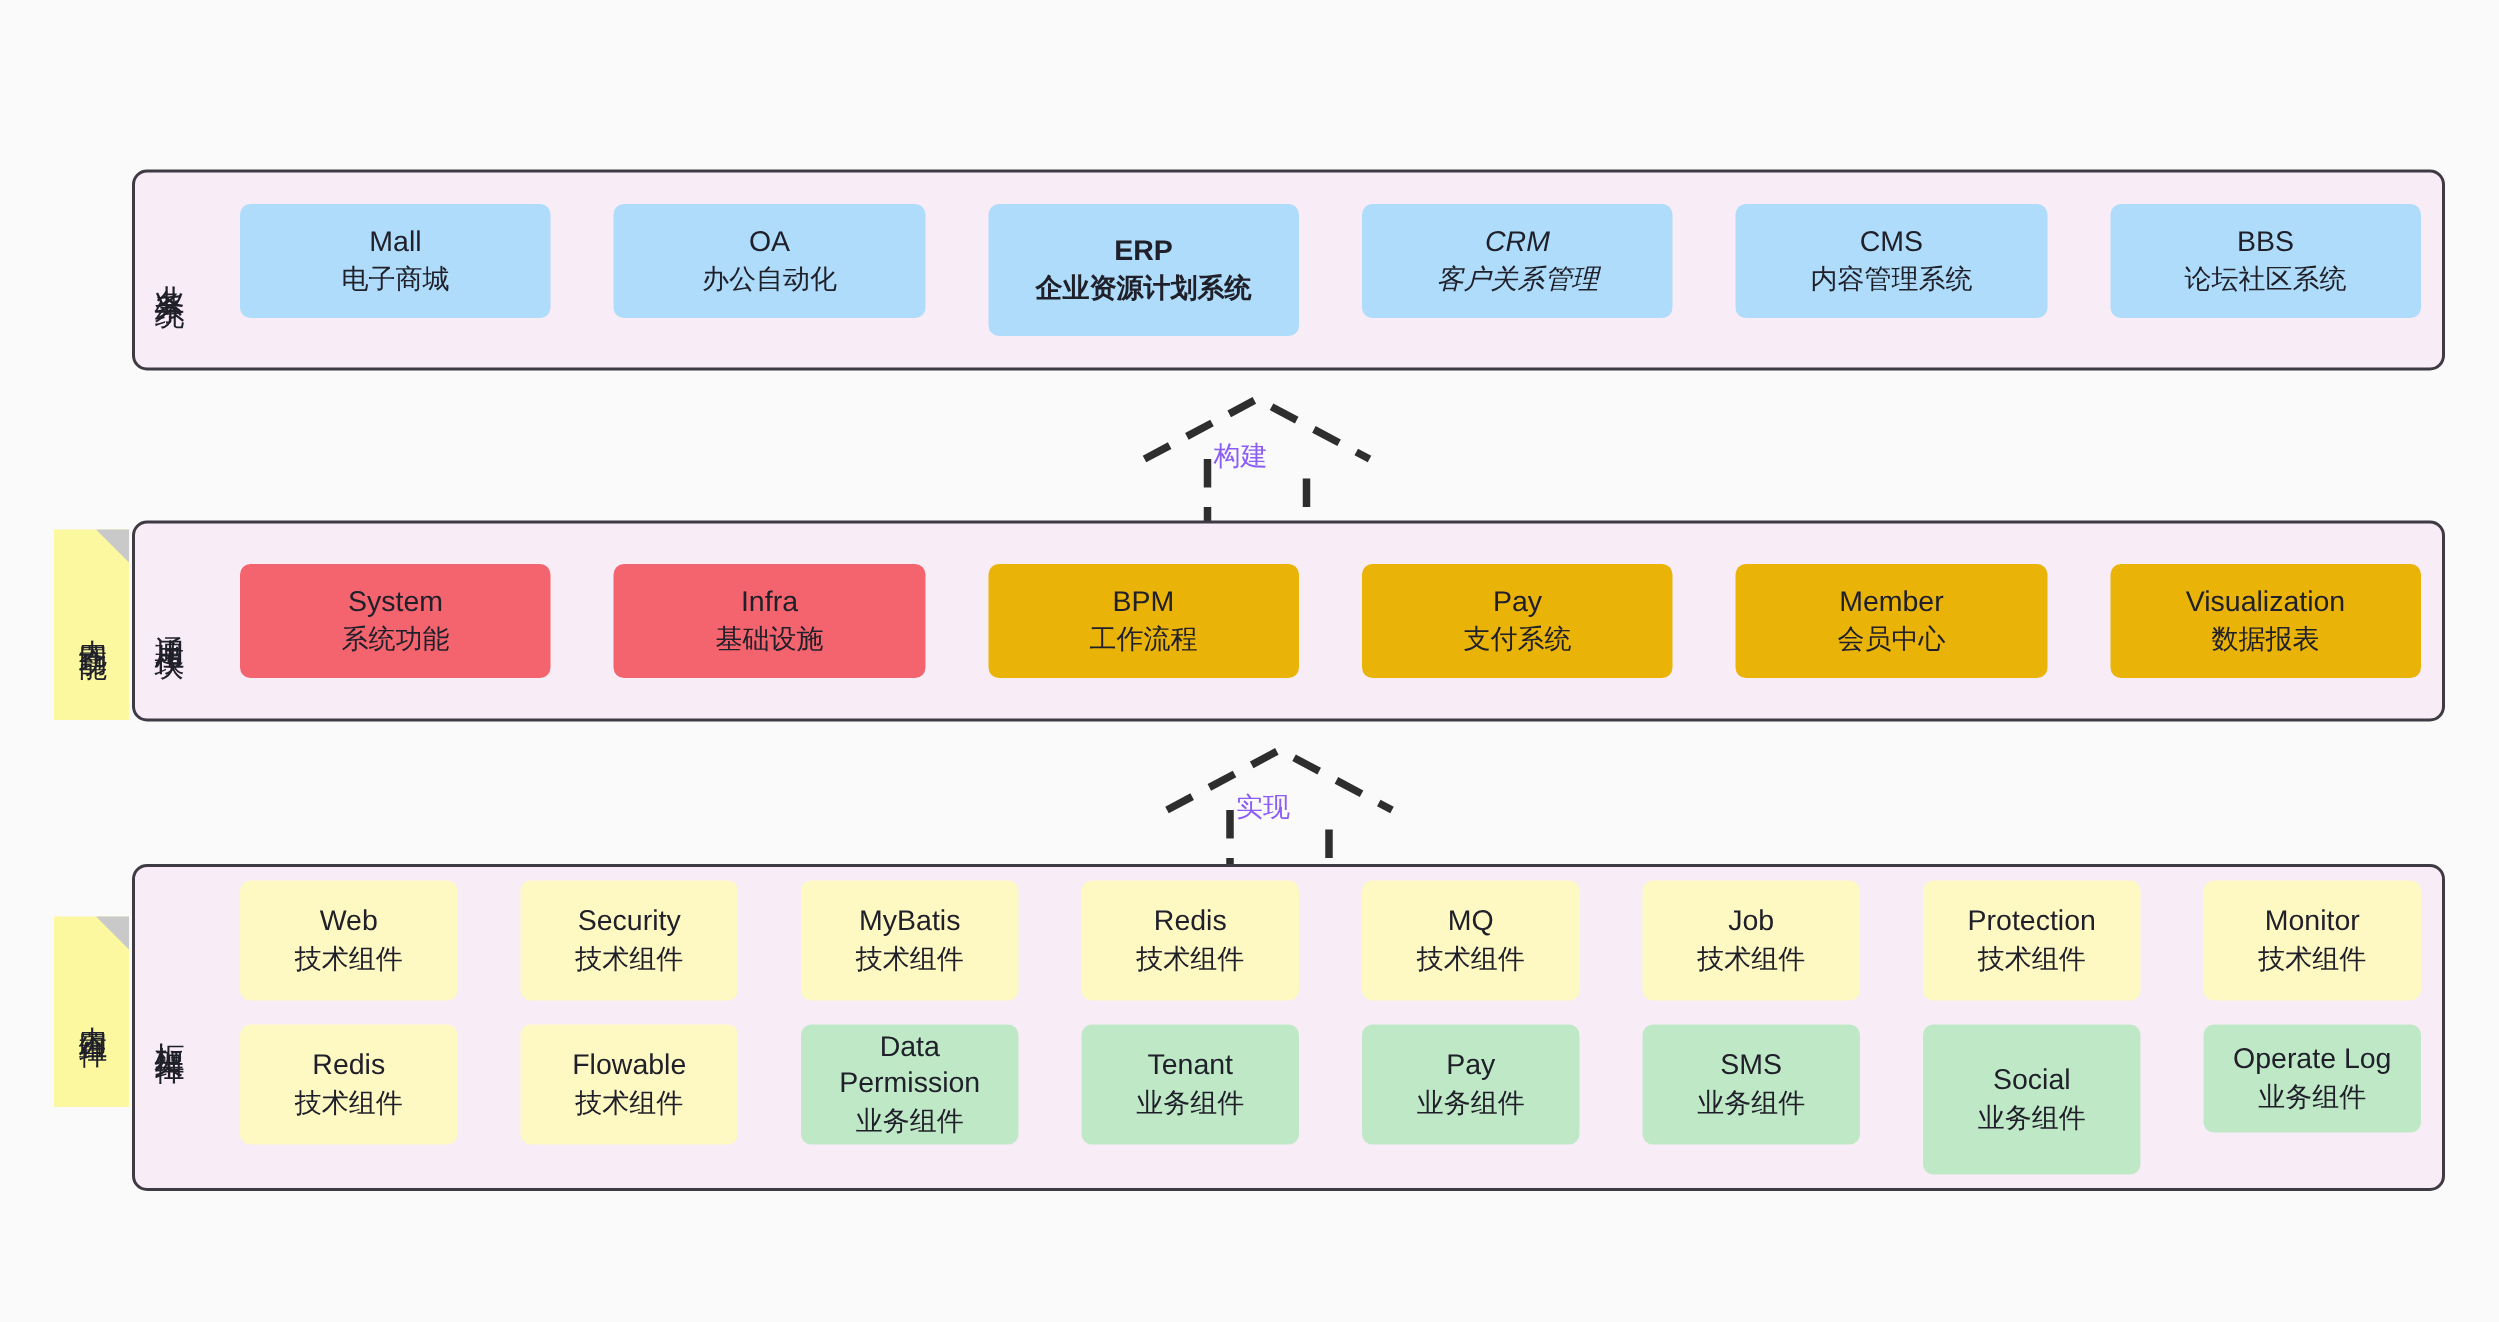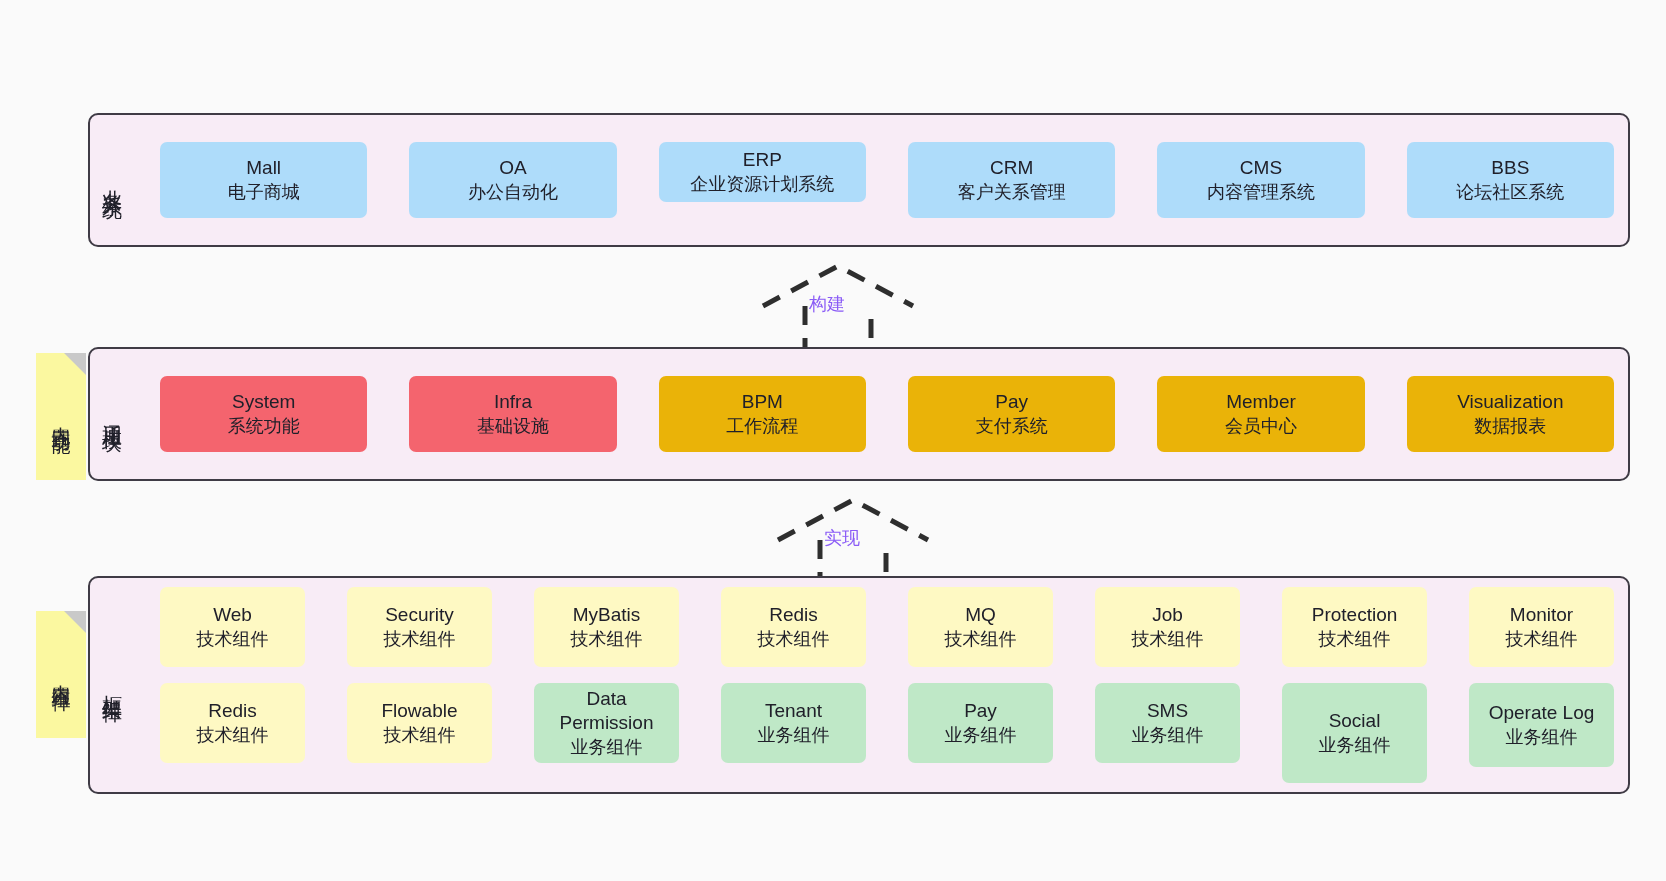--- a/index.html
+++ b/index.html
@@ -125,25 +125,25 @@
     <div class="layer-body">
       <div class="row">
         <div class="cell c-blue" style="height:76px;">
           <div>Mall</div>
           <div class="sub">电子商城</div>
         </div>
         <div class="cell c-blue" style="height:76px;">
           <div>OA</div>
           <div class="sub">办公自动化</div>
         </div>
-        <div class="cell c-blue" style="height:60px;">
+        <div class="cell c-blue" style="height:88px;font-weight:bold;">
           <div>ERP</div>
           <div class="sub">企业资源计划系统</div>
         </div>
-        <div class="cell c-blue" style="height:76px;">
+        <div class="cell c-blue" style="height:76px;font-style:italic;">
           <div>CRM</div>
           <div class="sub">客户关系管理</div>
         </div>
         <div class="cell c-blue" style="height:76px;">
           <div>CMS</div>
           <div class="sub">内容管理系统</div>
         </div>
         <div class="cell c-blue" style="height:76px;">
           <div>BBS</div>
           <div class="sub">论坛社区系统</div>
@@ -271,21 +271,21 @@
           <div class="sub">业务组件</div>
         </div>
         <div class="cell c-lightgreen" style="height:80px;">
           <div>SMS</div>
           <div class="sub">业务组件</div>
         </div>
         <div class="cell c-lightgreen" style="height:100px;justify-content:center;">
           <div>Social</div>
           <div class="sub">业务组件</div>
         </div>
-        <div class="cell c-lightgreen" style="height:84px;">
+        <div class="cell c-lightgreen" style="height:72px;">
           <div>Operate Log</div>
           <div class="sub">业务组件</div>
         </div>
       </div>
 
     </div>
   </div>
 
 </div>
 

